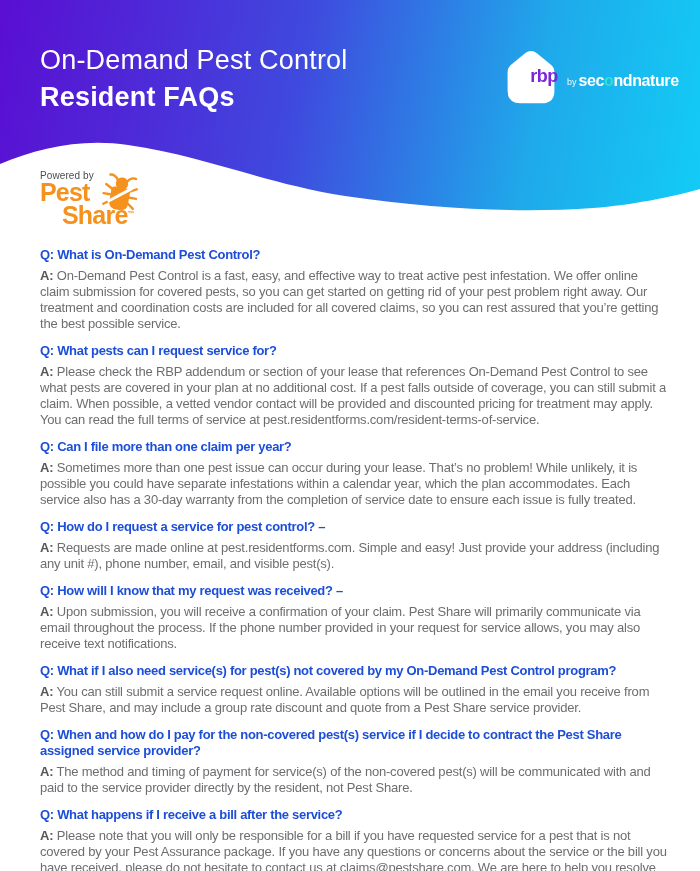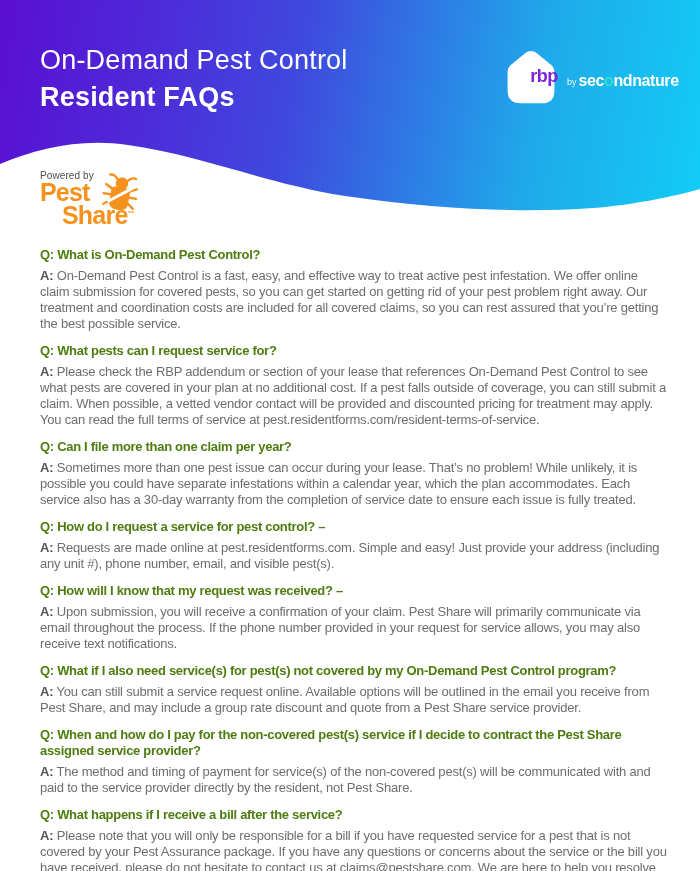--- a/index.html
+++ b/index.html
@@ -31,21 +31,21 @@
   
   .pestshare{position:absolute;left:40px;top:170px;}
   .powered{color:#4b4c4e;font-size:10px;font-weight:500;letter-spacing:0.1px;}
   .ps-word{color:#f5921e;font-weight:800;font-size:25px;letter-spacing:-0.8px;line-height:23px;}
   .ps-line2{margin-left:22px;margin-top:-2px;}
   .ps-tm{font-size:7px;vertical-align:8px;letter-spacing:0;}
   .bug{position:absolute;left:61px;top:1px;}
   
   .content{padding:6px 32px 0 40px;}
   .faq-q{
-    color:#4d7c0f;font-size:13px;font-weight:700;letter-spacing:-0.3px;
+    color:#1d4ed8;font-size:13px;font-weight:700;letter-spacing:-0.3px;
     line-height:16px;margin:11px 0 0;
   }
   .faq-a{
     color:#6d6e71;font-size:13px;font-weight:400;letter-spacing:-0.2px;
     line-height:16px;margin:5px 0 0;
   }
   .ap{color:#55565a;font-weight:700;}
 </style>
 </head>
 <body>

